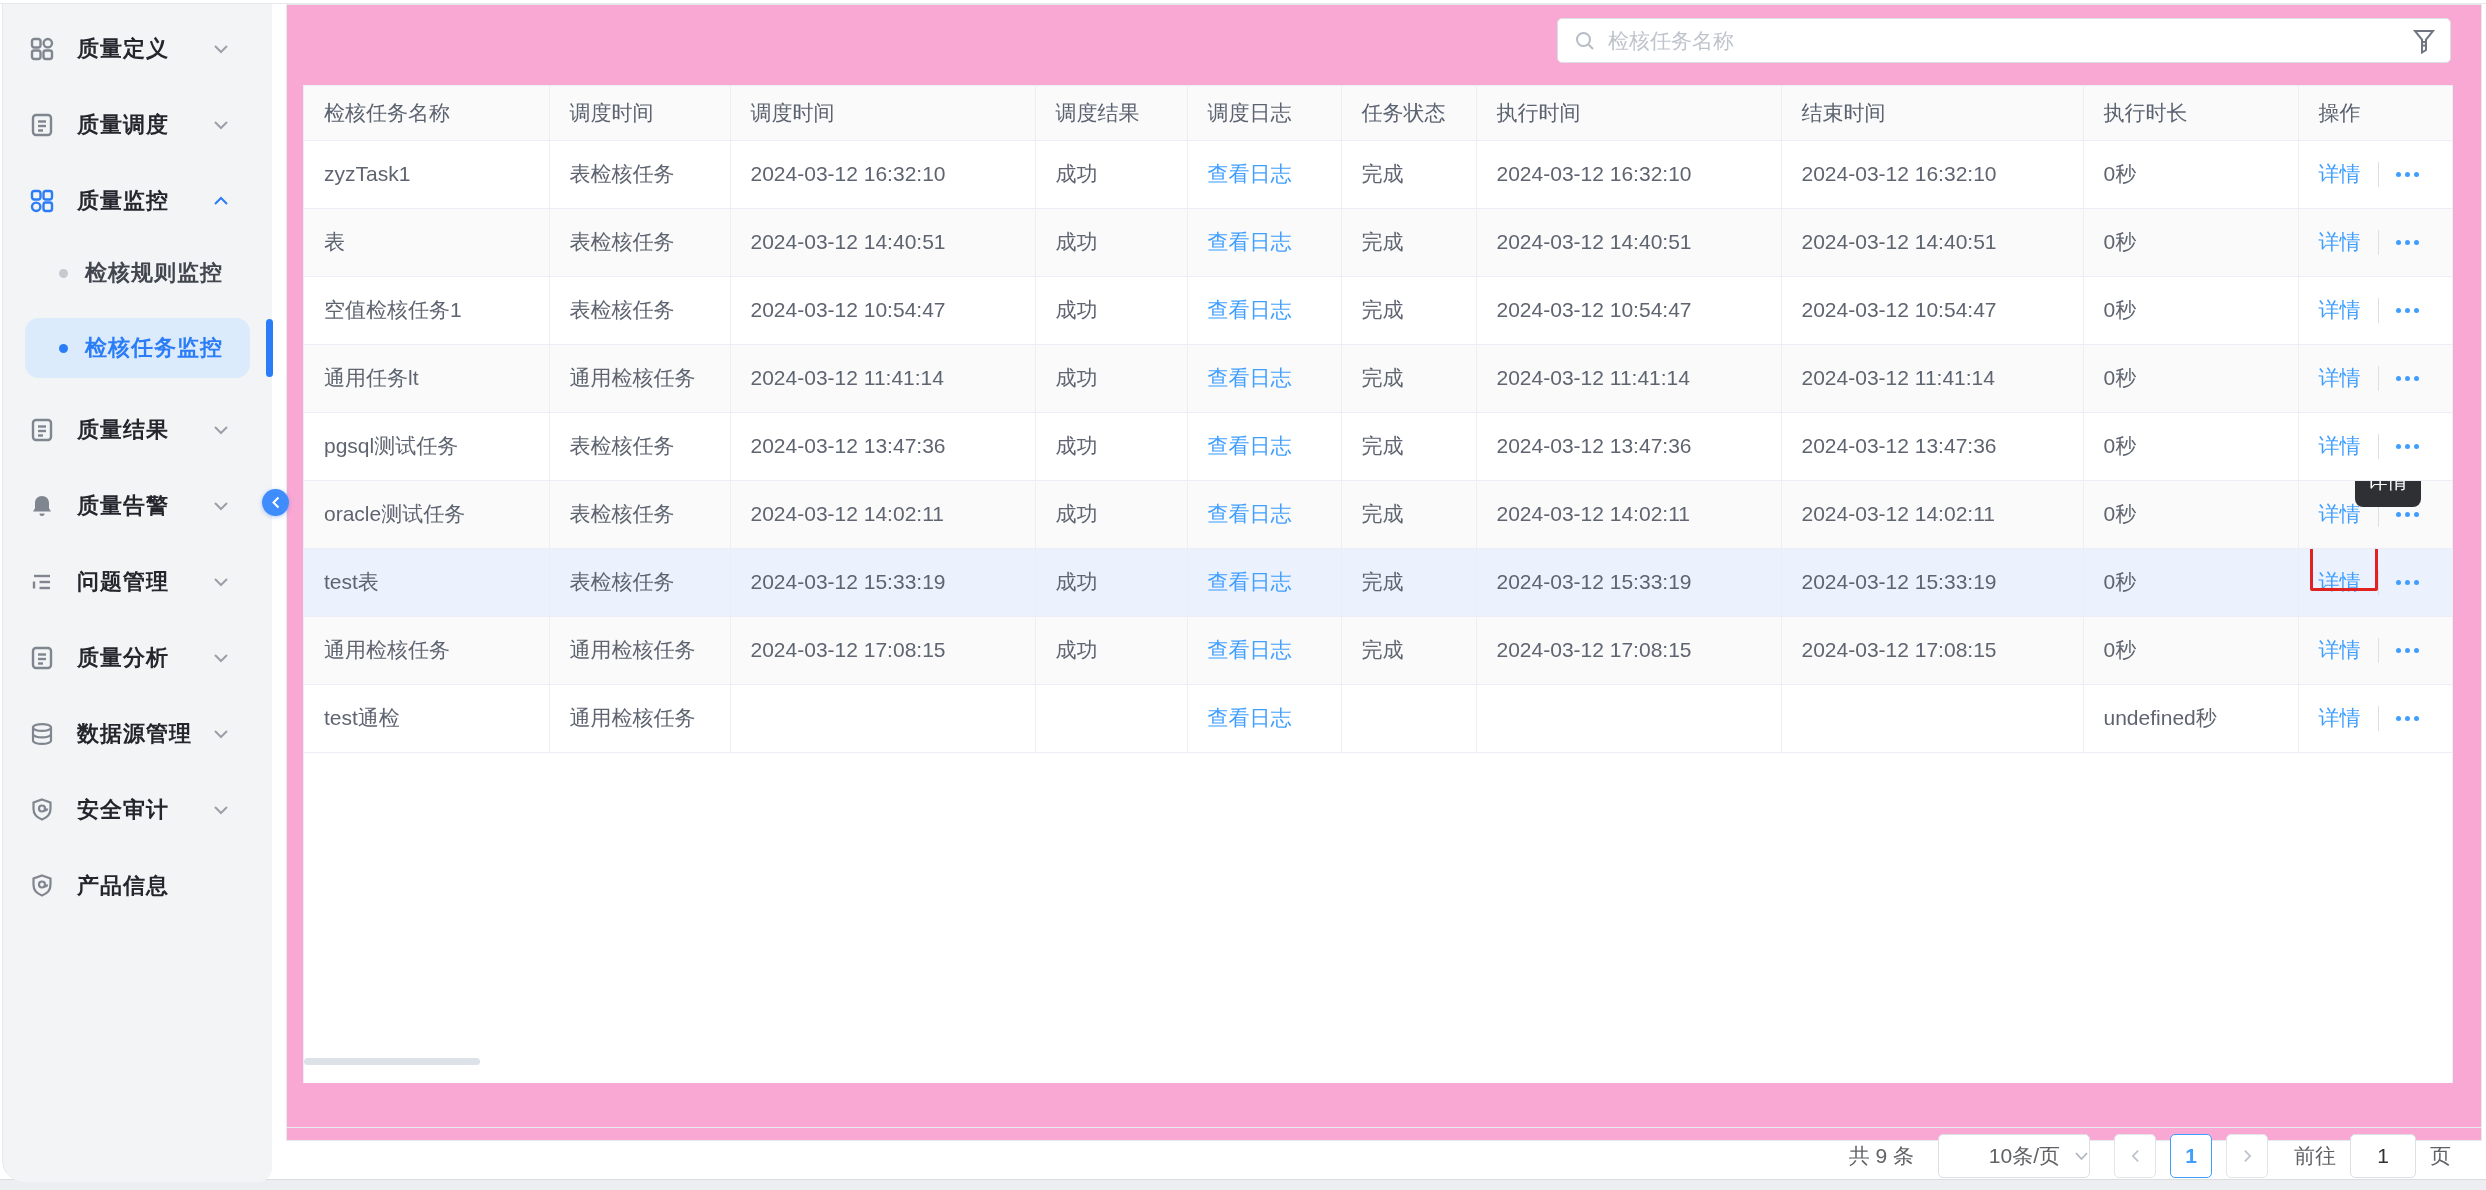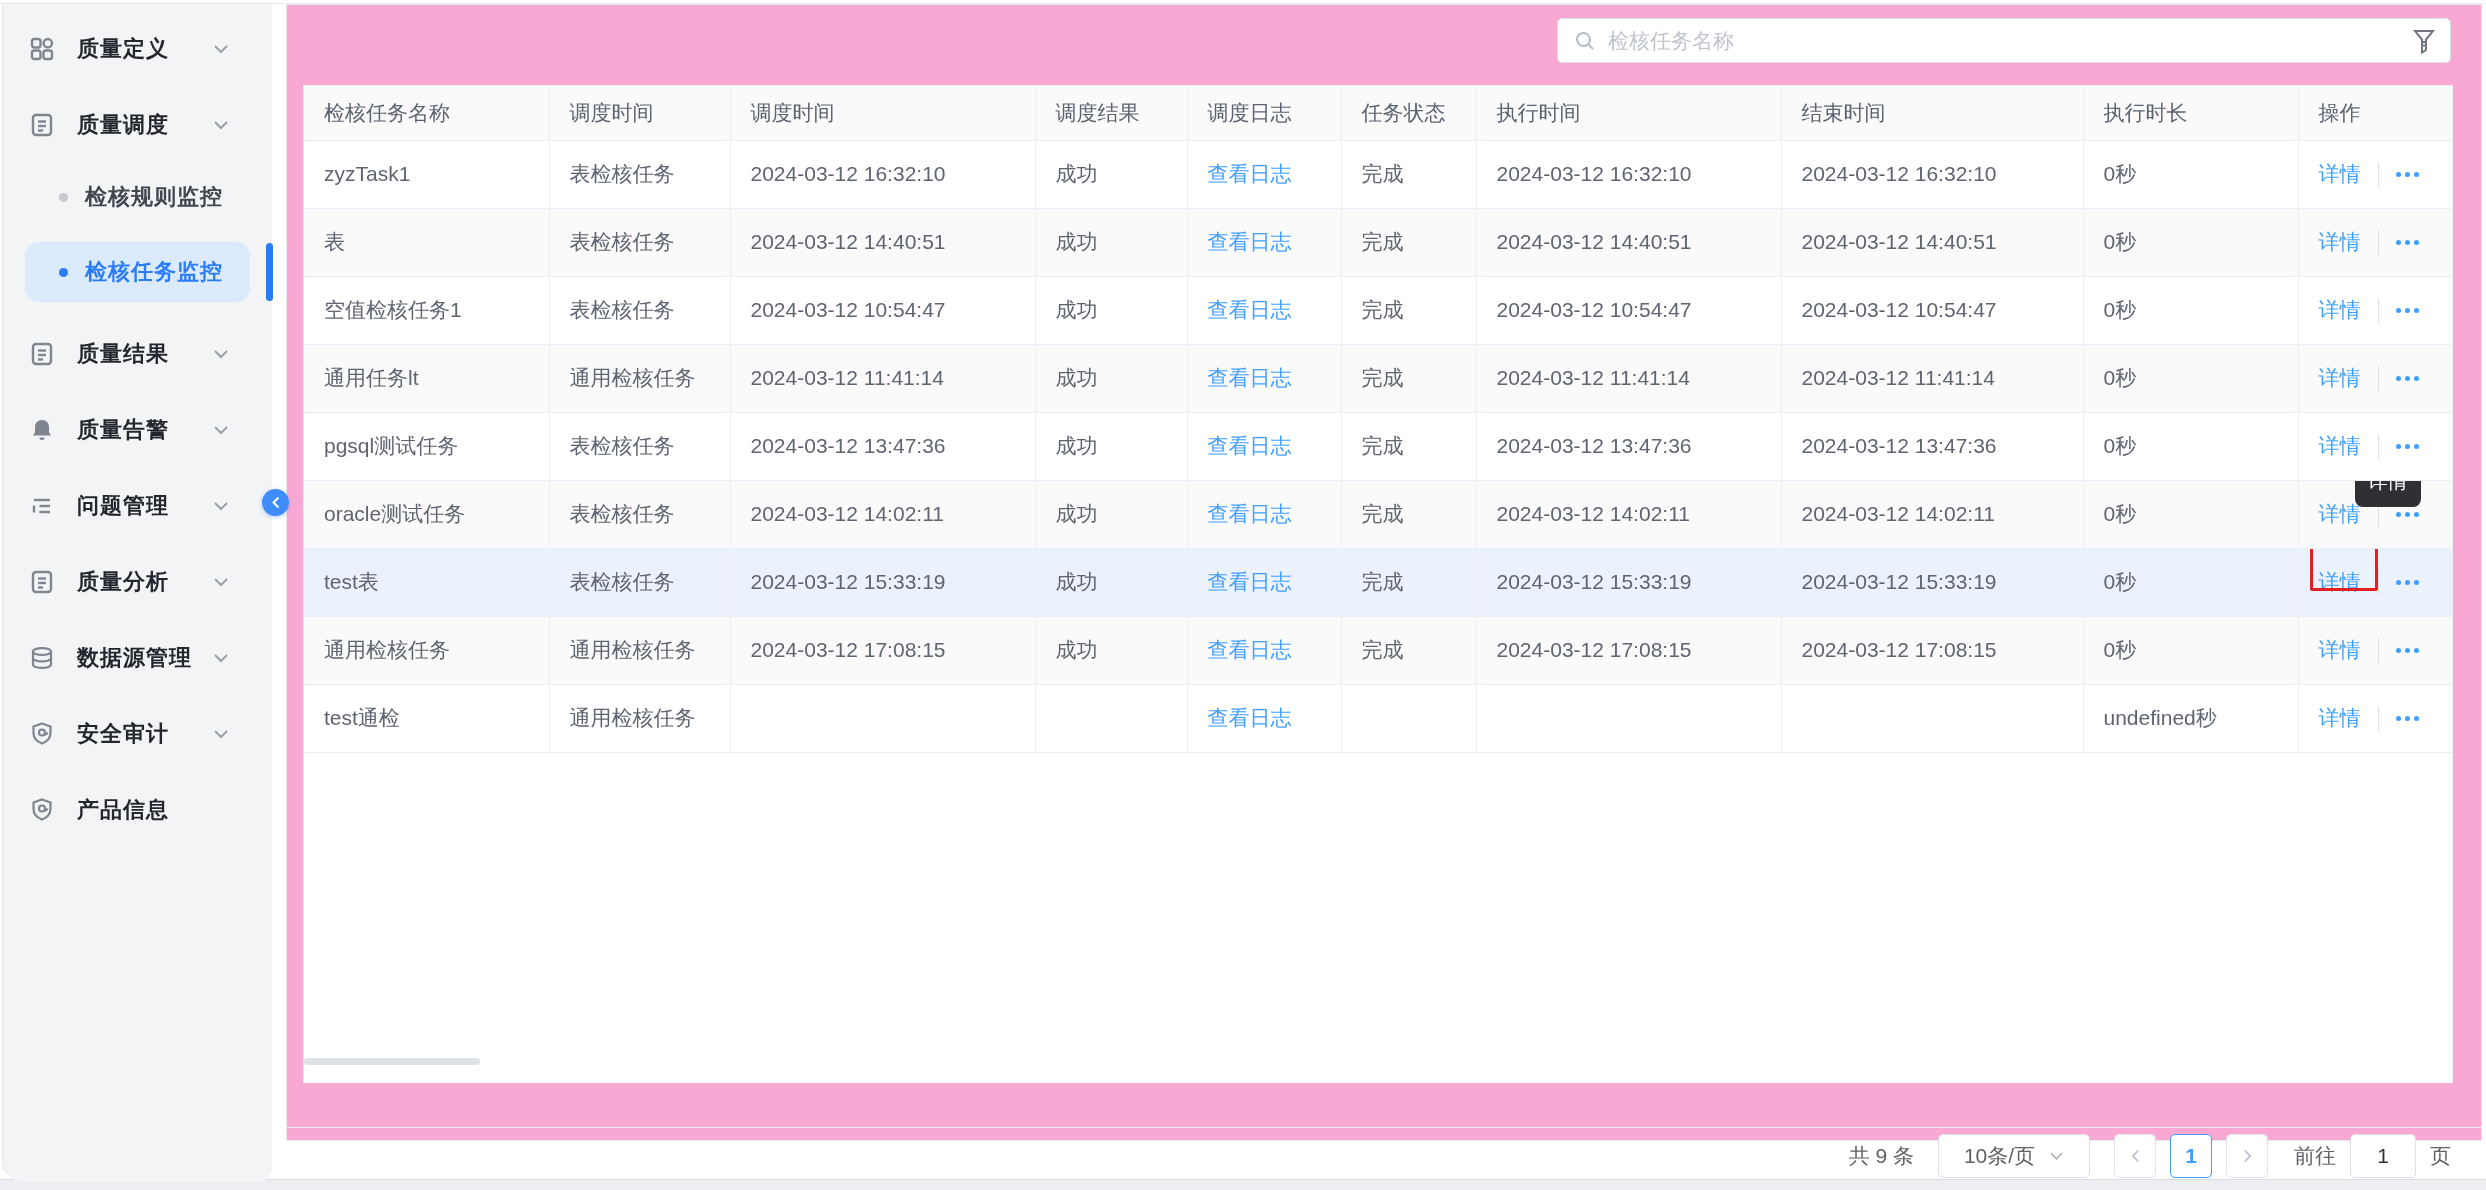--- a/index.html
+++ b/index.html
@@ -107,21 +107,21 @@
 
   
   .pager {
     position:absolute; left:0; right:0; top:1078px; height:57px;
     border-top:1px solid #e8ebef; display:flex; align-items:center;
     justify-content:flex-end; padding-right:30px; color:#606266; font-size:21px;margin-top:44px;
   }
   .pager .total { margin-right:24px; }
   .psel {
     width:152px; height:44px; border:1px solid #dcdfe6; border-radius:5px;
-    display:flex; align-items:center; justify-content:center; gap:14px;
+    display:flex; align-items:center; justify-content:flex-end; gap:14px;
     margin-right:24px; cursor:pointer; background:#fff;
   }
   .psel .chev { width:15px; height:10px; color:#b0b6bf; }
   .pbtn {
     width:42px; height:44px; border:1px solid #e2e5ea; border-radius:5px;
     display:flex; align-items:center; justify-content:center; background:#fff;
     color:#c0c4cc; cursor:pointer; margin-right:14px;
   }
   .pbtn.page { border-color:#409eff; color:#409eff; font-weight:700; }
   .goto-label { margin:0 14px 0 12px; }
@@ -171,20 +171,36 @@
         </svg>
         </span>
       <span class="lb">质量调度</span>
       <span class="chev">
         <svg viewBox="0 0 18 12" width="18" height="12" fill="none" stroke="currentColor" stroke-width="2">
             <polyline points="3,3 9,9 15,3"></polyline>
           </svg>
         </span>
     </div>
 
+    <div class="nav-item open">
+      <span class="ic">
+        <svg viewBox="0 0 26 26" width="26" height="26" fill="none" stroke="currentColor" stroke-width="2.4">
+          <rect x="3" y="3" width="8.5" height="8.5" rx="2.2"></rect>
+            <rect x="14.5" y="3" width="8.5" height="8.5" rx="2.2"></rect>
+          <circle cx="7.2" cy="18.8" r="4.2"></circle>
+            <rect x="14.5" y="14.5" width="8.5" height="8.5" rx="2.2"></rect>
+        </svg>
+        </span>
+      <span class="lb">质量监控</span>
+      <span class="chev">
+        <svg viewBox="0 0 18 12" width="18" height="12" fill="none" stroke="currentColor" stroke-width="2">
+            <polyline points="3,9 9,3 15,9"></polyline>
+          </svg>
+        </span>
+    </div>
 
     <div class="sub">
       <div class="sub-item">
         <span class="dot"></span>
         <span class="lb">检核规则监控</span>
       </div>
       <div class="sub-item active">
         <span class="dot"></span>
         <span class="lb">检核任务监控</span>
       </div>

